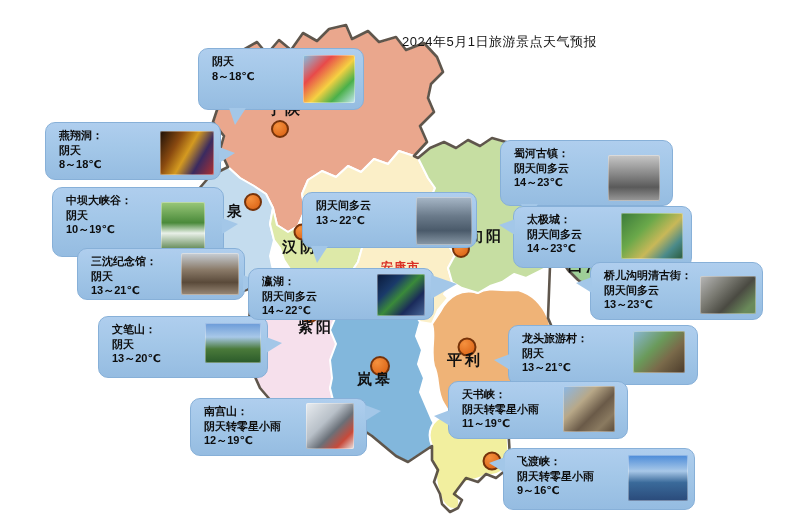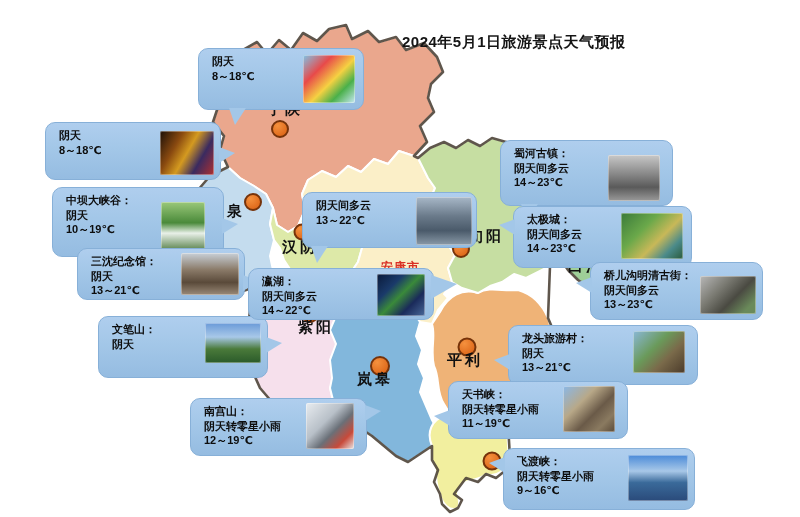--- a/index.html
+++ b/index.html
@@ -3,21 +3,21 @@
 <meta charset="utf-8">
 <style>
   :root{
     --bubble:#A3C7E8; --bubble-border:#87B0D8; --marker:#E2701E; --marker-border:#76330A;
     --city-label:#D93025; --map-outline:#4E4438;
   }
   html,body{margin:0;padding:0;background:#ffffff;}
   body{font-family:"Liberation Sans","DejaVu Sans",sans-serif;}
   #stage{position:relative;width:800px;height:517px;background:#ffffff;overflow:hidden;}
   #map-svg{position:absolute;left:0;top:0;z-index:1;}
-  .page-title{position:absolute;left:402px;top:33px;font-size:15px;font-weight:700;color:#141414;z-index:4;letter-spacing:.5px;}
+  .page-title{position:absolute;left:402px;top:33px;font-size:13px;font-weight:400;color:#141414;z-index:4;letter-spacing:.5px;}
   
   .mlabel{position:absolute;z-index:6;font-size:15px;font-weight:700;color:#101010;letter-spacing:3px;white-space:nowrap;}
   .clabel{position:absolute;z-index:6;font-size:12px;font-weight:700;color:var(--city-label);letter-spacing:1px;white-space:nowrap;}
   
   .callout{position:absolute;z-index:30;background:linear-gradient(180deg,#AFCEEE 0%,var(--bubble) 45%,#95BCE1 100%);
     border:1px solid var(--bubble-border);border-radius:10px;box-sizing:border-box;}
   .ct{padding:5px 8px 4px 13px;}
   .ct div{font-size:11px;line-height:14.5px;font-weight:700;color:#0d0d0d;white-space:nowrap;}
   .photo{position:absolute;border-radius:2px;box-shadow:0 0 0 1px rgba(255,255,255,.35) inset;}
   .tail{position:absolute;width:0;height:0;}
@@ -125,20 +125,21 @@
     <div class="ct">
       <div>阴天</div>
       <div>8～18℃</div>
     </div>
     <div class="photo"></div>
   </div>
 
   <div class="callout" id="co-yanxiangdong">
     <span class="tail t-right"></span>
     <div class="ct">
+      <div>燕翔洞：</div>
       <div>阴天</div>
       <div>8～18℃</div>
     </div>
     <div class="photo"></div>
   </div>
 
   <div class="callout" id="co-zhongba">
     <span class="tail t-right"></span>
     <div class="ct">
       <div>中坝大峡谷：</div>
@@ -156,20 +157,21 @@
       <div>13～21℃</div>
     </div>
     <div class="photo"></div>
   </div>
 
   <div class="callout" id="co-wenbishan">
     <span class="tail t-right"></span>
     <div class="ct">
       <div>文笔山：</div>
       <div>阴天</div>
+      <div>13～20℃</div>
     </div>
     <div class="photo"></div>
   </div>
 
   <div class="callout" id="co-nangongshan">
     <span class="tail t-right"></span>
     <div class="ct">
       <div>南宫山：</div>
       <div>阴天转零星小雨</div>
       <div>12～19℃</div>

